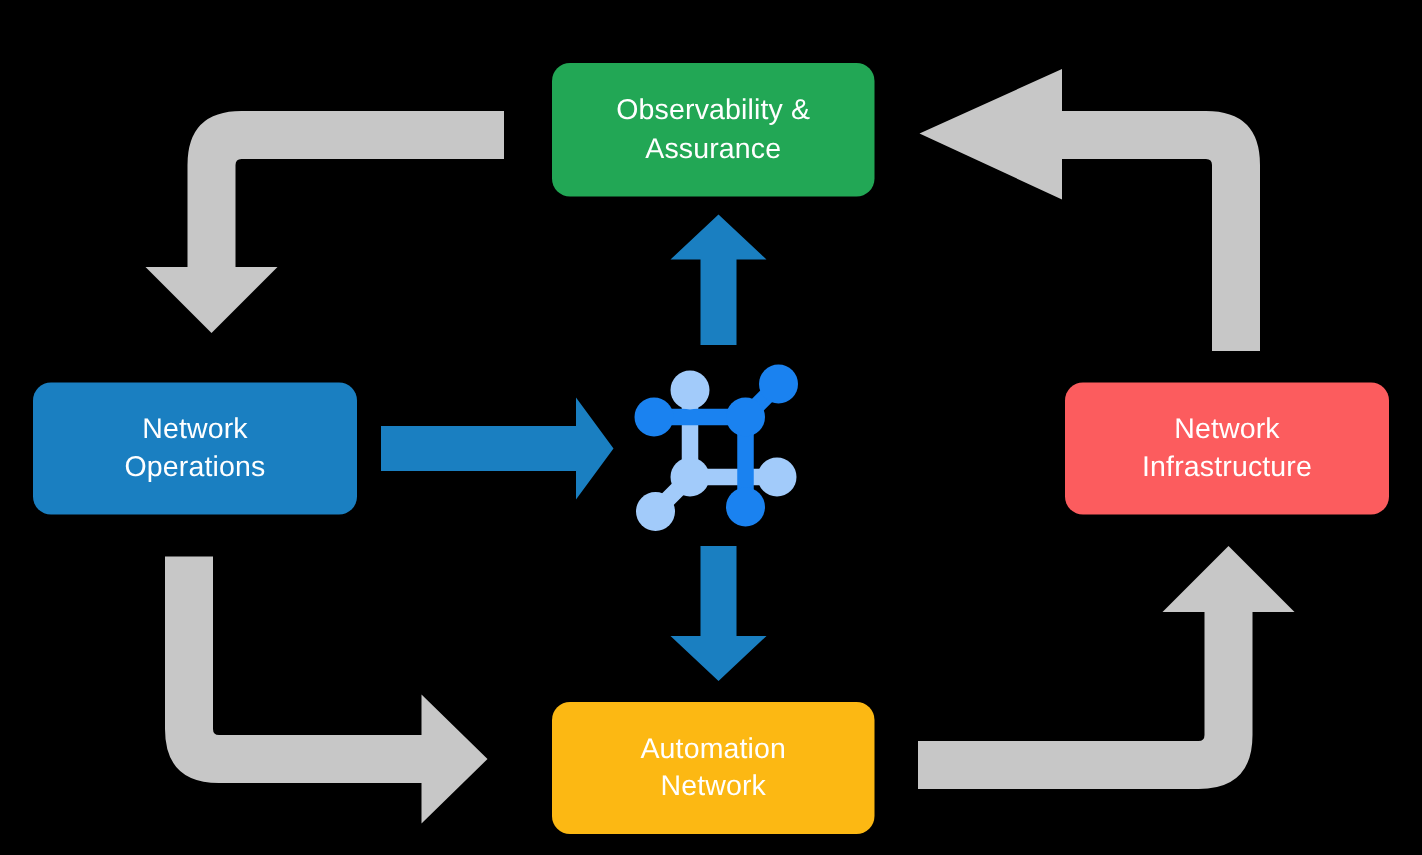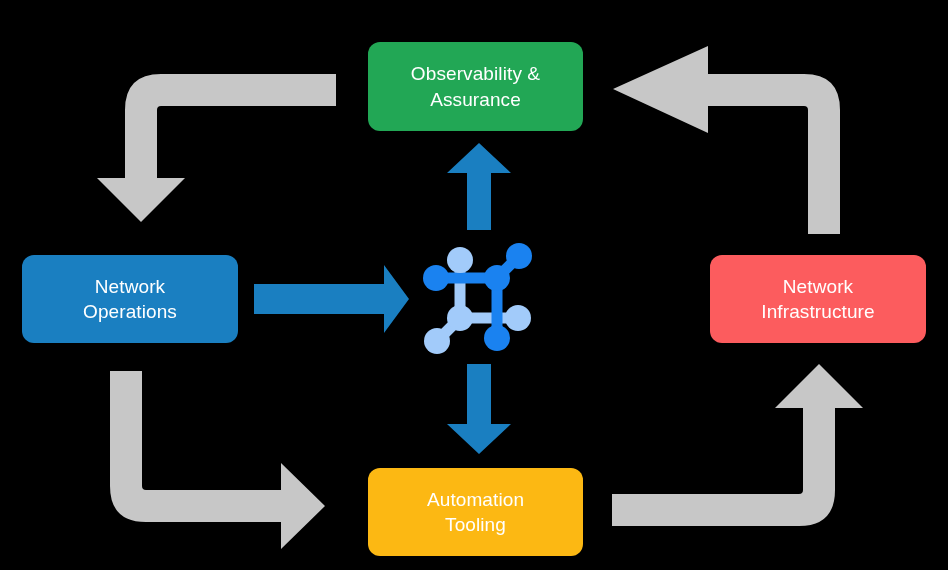--- a/index.html
+++ b/index.html
@@ -232,16 +232,16 @@
 Operations</span>
   </div>
 
   <div class="node-box" id="box-network-infrastructure" style="background: rgb(252, 92, 94); color: rgb(255, 255, 255);">
     <span class="node-label">Network
 Infrastructure</span>
   </div>
 
   <div class="node-box" id="box-automation-tooling" style="background: rgb(252, 184, 19); color: rgb(255, 255, 255);">
     <span class="node-label">Automation
-Tooling</span>
+Network</span>
   </div>
 
 </div>
 
 </body></html>

